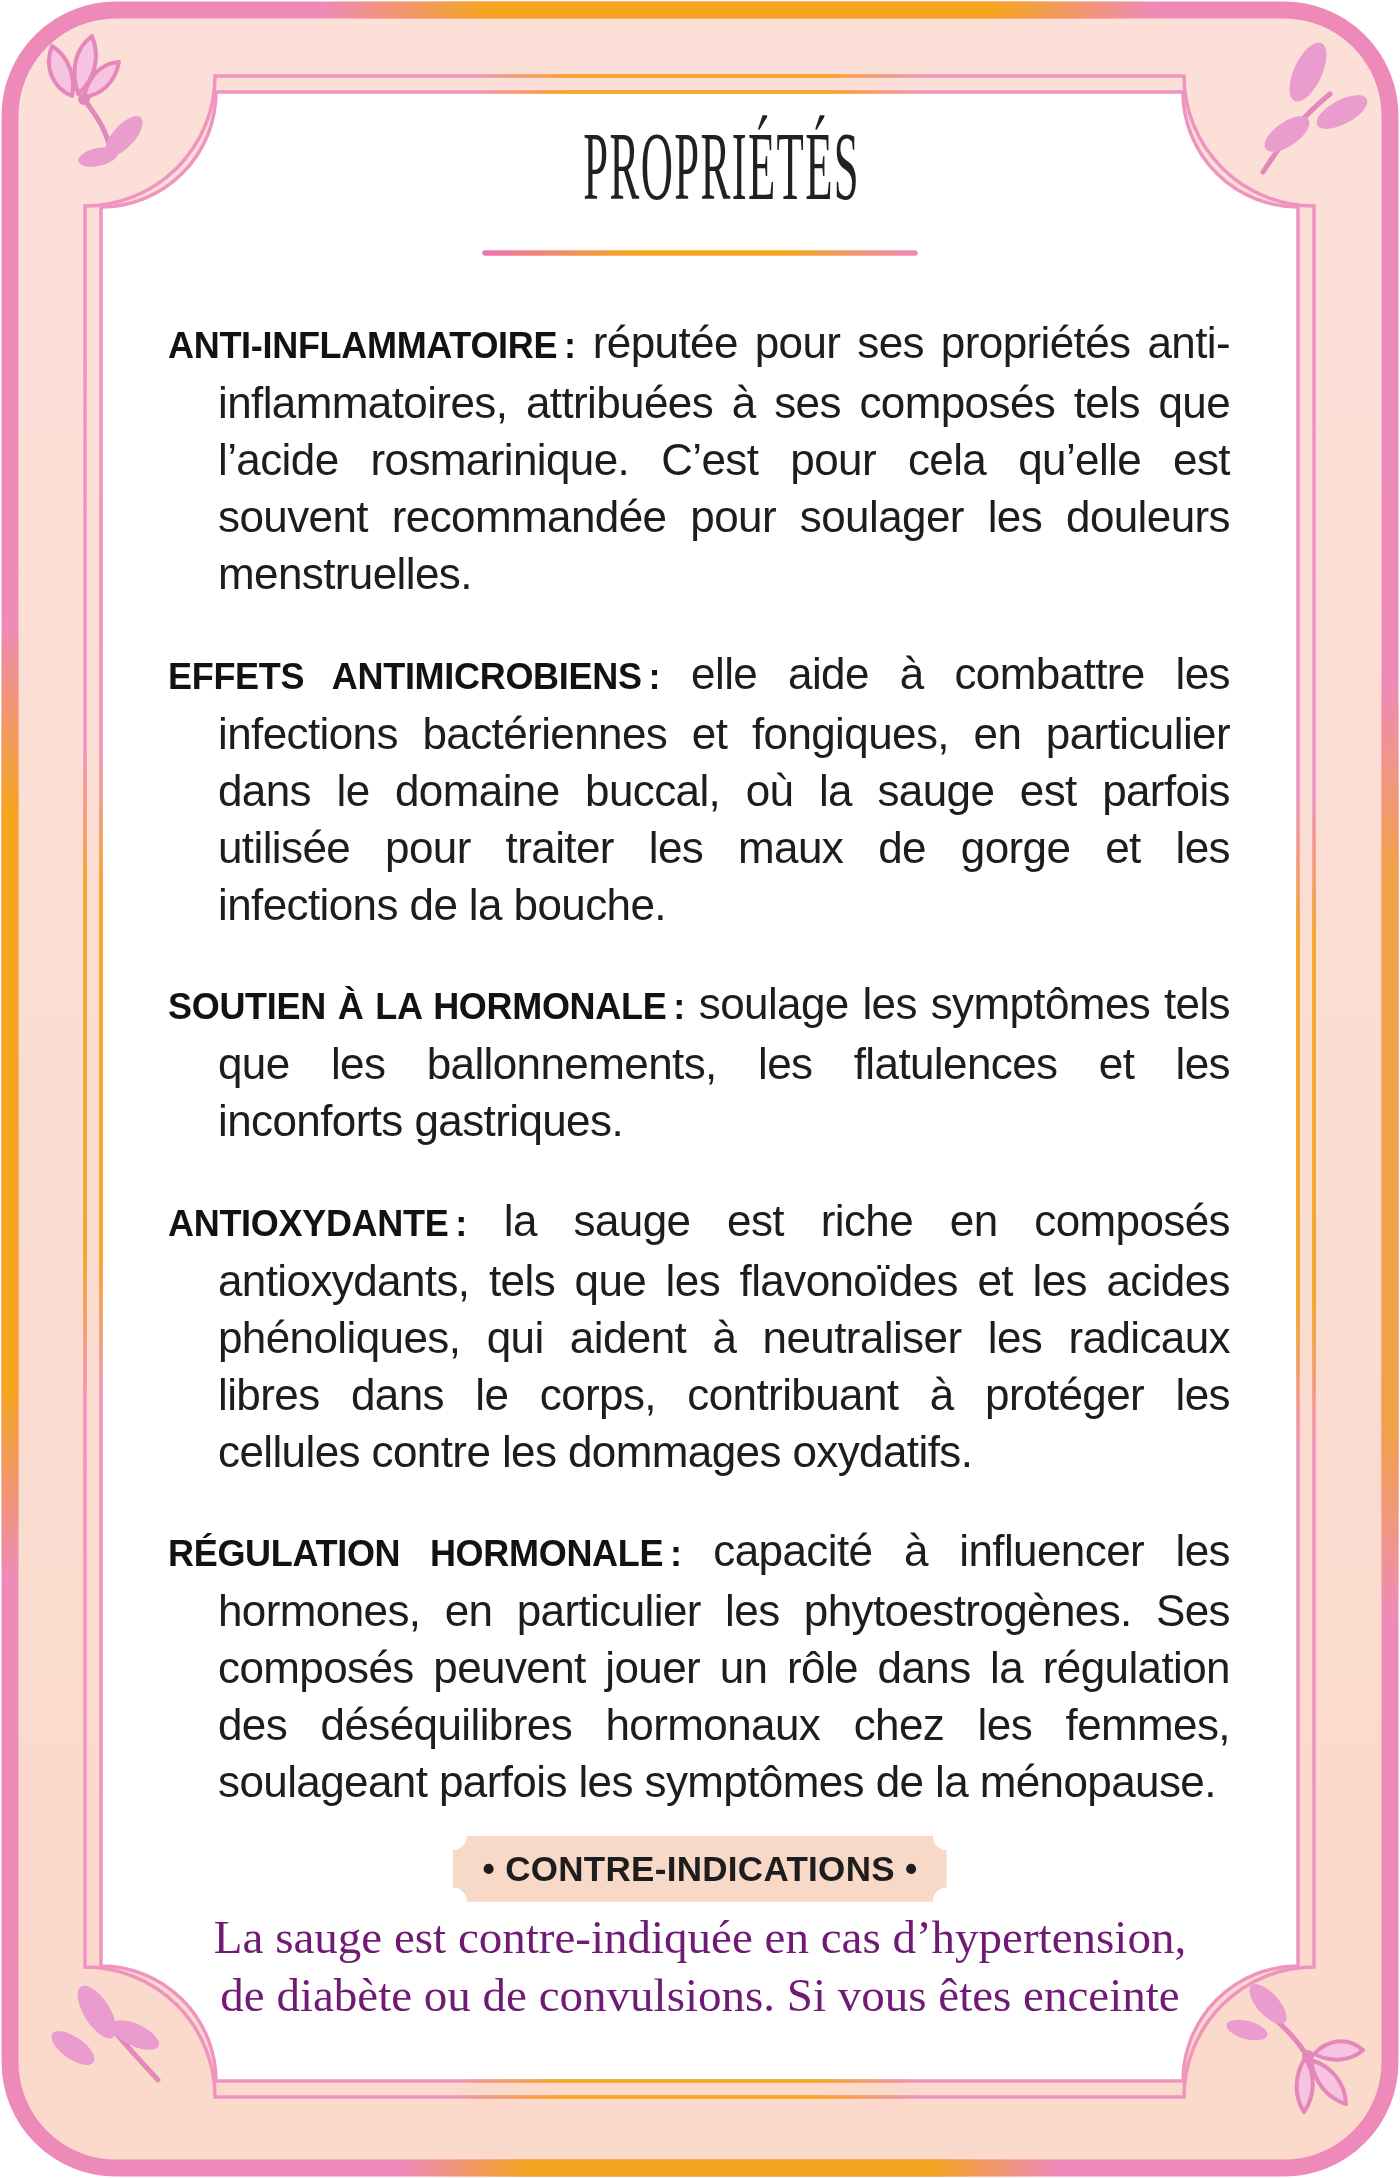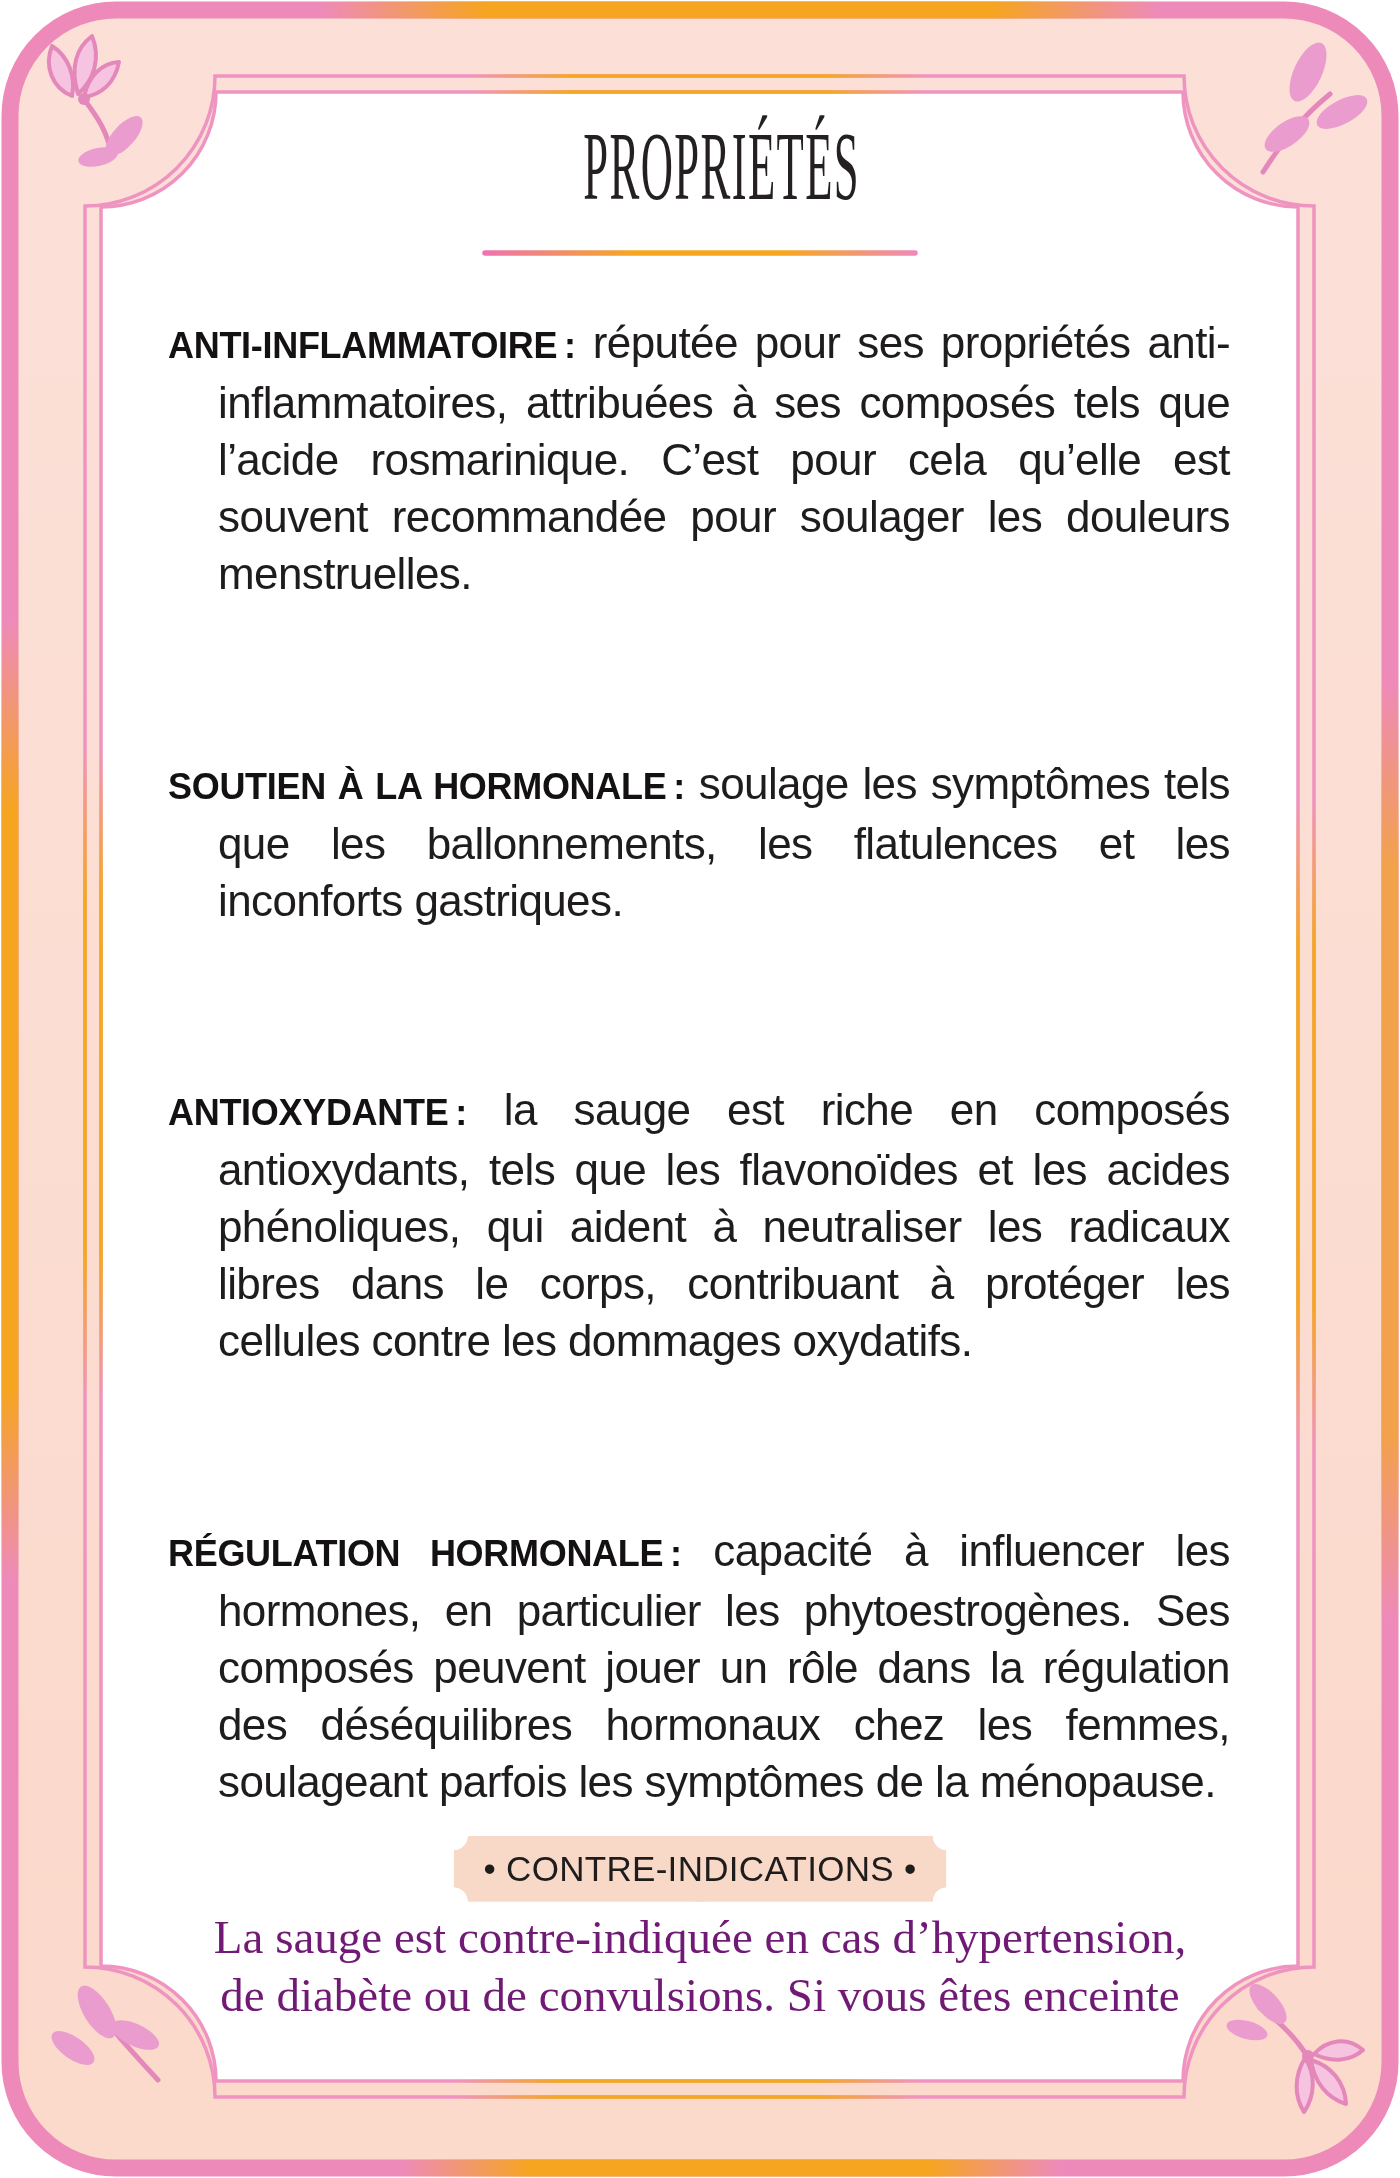--- a/index.html
+++ b/index.html
@@ -62,21 +62,21 @@
       radial-gradient(circle at 100% 0,    transparent 14px, #000 14.5px) 100% 0 / 51% 51% no-repeat,
       radial-gradient(circle at 0 100%,    transparent 14px, #000 14.5px) 0 100% / 51% 51% no-repeat,
       radial-gradient(circle at 100% 100%, transparent 14px, #000 14.5px) 100% 100% / 51% 51% no-repeat;
     mask:
       radial-gradient(circle at 0 0,       transparent 14px, #000 14.5px) 0 0 / 51% 51% no-repeat,
       radial-gradient(circle at 100% 0,    transparent 14px, #000 14.5px) 100% 0 / 51% 51% no-repeat,
       radial-gradient(circle at 0 100%,    transparent 14px, #000 14.5px) 0 100% / 51% 51% no-repeat,
       radial-gradient(circle at 100% 100%, transparent 14px, #000 14.5px) 100% 100% / 51% 51% no-repeat;
   }
   .badge-text {
-    font-weight: 400;
+    font-weight: 700;
     font-size: 35px;
     letter-spacing: 0.3px;
     color: #1f1c1d;
     white-space: nowrap;
   }
 
   .contra {
     position: absolute; top: 1908px; left: 100px; width: 1200px;
     text-align: center;
     font-family: "Liberation Serif", serif;
@@ -216,20 +216,24 @@
       <span class="title-inner">PROPRIÉTÉS</span>
     </h1>
   </header>
 
   <main class="props">
     <p class="prop">
       <span class="lead">ANTI-INFLAMMATOIRE :</span>
       <span>réputée pour ses propriétés anti-inflammatoires, attribuées à ses composés tels que l’acide rosmarinique. C’est pour cela qu’elle est souvent recommandée pour soulager les douleurs menstruelles.</span>
     </p>
     <p class="prop">
+      <span class="lead">EFFETS ANTIMICROBIENS :</span>
+      <span>elle aide à combattre les infections bactériennes et fongiques, en particulier dans le domaine buccal, où la sauge est parfois utilisée pour traiter les maux de gorge et les infections de la bouche.</span>
+    </p>
+    <p class="prop">
       <span class="lead">SOUTIEN À LA HORMONALE :</span>
       <span>soulage les symptômes tels que les ballonnements, les flatulences et les inconforts gastriques.</span>
     </p>
     <p class="prop">
       <span class="lead">ANTIOXYDANTE :</span>
       <span>la sauge est riche en composés antioxydants, tels que les flavonoïdes et les acides phénoliques, qui aident à neutraliser les radicaux libres dans le corps, contribuant à protéger les cellules contre les dommages oxydatifs.</span>
     </p>
     <p class="prop">
       <span class="lead">RÉGULATION HORMONALE :</span>
       <span>capacité à influencer les hormones, en particulier les phytoestrogènes. Ses composés peuvent jouer un rôle dans la régulation des déséquilibres hormonaux chez les femmes, soulageant parfois les symptômes de la ménopause.</span>

